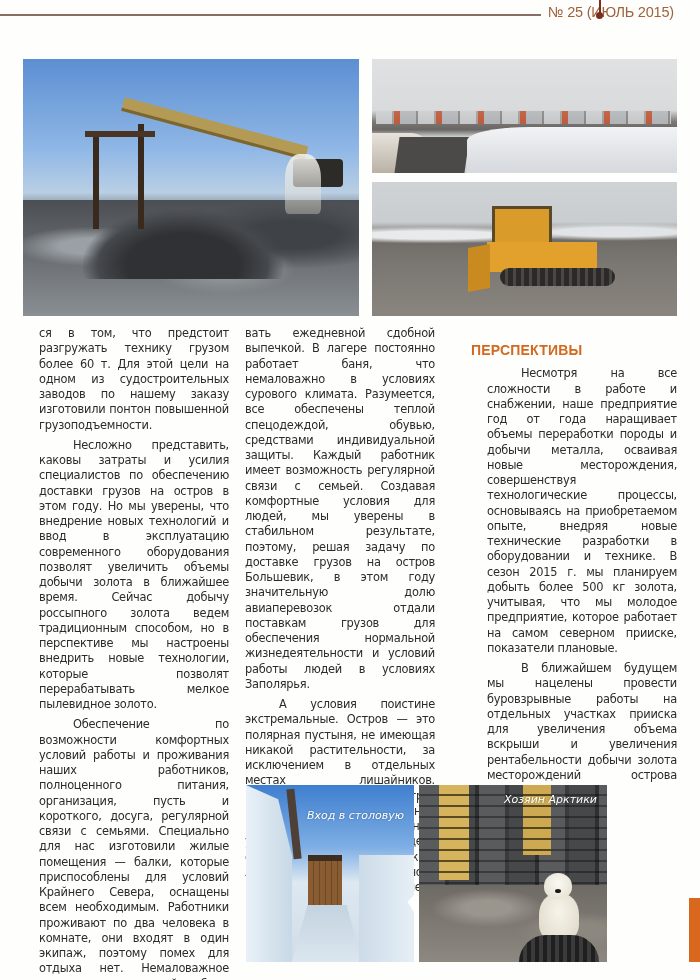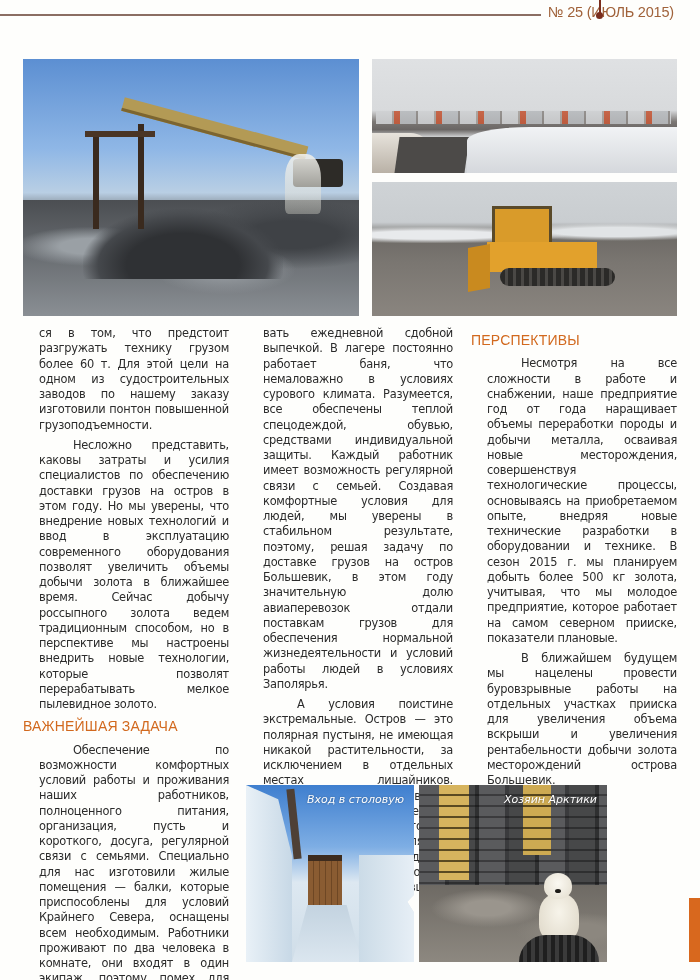--- a/index.html
+++ b/index.html
@@ -149,21 +149,21 @@
     #photo-dining .door {
       position: absolute; left: 62px; top: 70px; width: 34px; height: 50px;
       background: repeating-linear-gradient(90deg, #8a5c32 0 5px, #6e4724 5px 6px);
       border-top: 6px solid #3e2c1e;
     }
     #photo-dining .floor {
       position: absolute; left: 46px; top: 120px; width: 70px; height: 57px;
       background: linear-gradient(180deg, #c3d3e0, #dbe6ef);
       clip-path: polygon(22% 0, 78% 0, 100% 100%, 0 100%);
     }
-    #photo-dining .photo-caption { right: 10px; top: 8px; margin-left: 19px; }
+    #photo-dining .photo-caption { right: 10px; top: 24px; margin-left: 19px; }
 
     
     #photo-bear {
       left: 419px; top: 785px; width: 188px; height: 177px;
       background: linear-gradient(180deg, #4b4b4c 0%, #5f5e5c 45%, #6b6964 70%, #7b7872 100%);
     }
     #photo-bear .tracks {
       position: absolute; left: 0; top: 0; width: 228px; height: 105px;
       background: repeating-linear-gradient(90deg, #5a5b5d 0 26px, #3a3b3d 26px 30px, #474849 30px 56px, #2f3031 56px 60px);
     }
@@ -208,28 +208,28 @@
     #photo-bear .photo-caption { right: 10px; top: 8px; }
 
     
     .column {
       position: absolute; top: 326px; width: 206px;
       font-size: 11.4px; line-height: 15.25px; text-align: justify;
       font-family: "DejaVu Sans", sans-serif; color: #2b2b2b;
       letter-spacing: -0.25px;
     }
     #col-1 { left: 23px; }
-    #col-2 { left: 247px; }
+    #col-2 { left: 229px; }
     #col-3 { left: 471px; }
     .column p { margin: 0 0 5px 16px; hyphens: manual; }
     .column p.indent { text-indent: 34px; }
     .column .section-head {
-      font-family: "Liberation Sans", sans-serif; font-weight: normal;
+      font-family: "Liberation Sans", sans-serif; font-weight: bold;
       color: #d2691e; font-size: 14px; letter-spacing: 0.2px;
-      margin: 7px 0 8px 0; text-transform: uppercase; text-align: left;
+      margin: 17px 0 8px 0; text-transform: uppercase; text-align: left;
     }
 
     .page-tab {
       position: absolute; left: 689px; top: 898px; width: 11px; height: 64px;
       background: #d8681e;
     }
   </style>
 </head>
 <body>
 
@@ -260,21 +260,20 @@
   <div class="snow"></div>
   <div class="cab"></div>
   <div class="body"></div>
   <div class="blade"></div>
   <div class="track"></div>
 </div>
 
 <div class="column" id="col-1">
   <p>ся в том, что предстоит разгружать технику грузом более 60 т. Для этой цели на одном из судостроительных заводов по нашему заказу изготовили понтон повышенной грузоподъемности.</p>
   <p class="indent">Несложно представить, каковы затраты и усилия специалистов по обеспечению доставки грузов на остров в этом году. Но мы уверены, что внедрение новых технологий и ввод в эксплуатацию современного оборудования позволят увеличить объемы добычи золота в ближайшее время. Сейчас добычу россыпного золота ведем традиционным способом, но в перспективе мы настроены внедрить новые технологии, которые позволят перерабатывать мелкое пылевидное золото.</p>
-  <div class="section-head">ВАЖНЕЙШАЯ ЗАДАЧА</div>
   <p class="indent">Обеспечение по возможности комфортных условий работы и проживания наших работников, полноценного питания, организация, пусть и короткого, досуга, регулярной связи с семьями. Специально для нас изготовили жилые помещения — балки, которые приспособлены для условий Крайнего Севера, оснащены всем необходимым. Работники проживают по два человека в комнате, они входят в один экипаж, поэтому помех для отдыха нет. Немаловажное условие плодотворной работы — разностороннее полноценное питание. Поэтому в штате мы имеем квалифицированных поваров, способных вкусно накормить всех работников прииска, порадо-</p>
 </div>
 
 <div class="column" id="col-2">
   <p>вать ежедневной сдобной выпечкой. В лагере постоянно работает баня, что немаловажно в условиях сурового климата. Разумеется, все обеспечены теплой спецодеждой, обувью, средствами индивидуальной защиты. Каждый работник имеет возможность регулярной связи с семьей. Создавая комфортные условия для людей, мы уверены в стабильном результате, поэтому, решая задачу по доставке грузов на остров Большевик, в этом году значительную долю авиаперевозок отдали поставкам грузов для обеспечения нормальной жизнедеятельности и условий работы людей в условиях Заполярья.</p>
   <p class="indent">А условия поистине экстремальные. Остров — это полярная пустыня, не имеющая никакой растительности, за исключением в отдельных местах лишайников. Постоянные сильные ветры, изменяющиеся в течение нескольких минут погодные условия. От яркого слепящего солнца до ливня и пурги даже в летние месяцы. Из животного мира — леминги, забежавшие</p>
 </div>
 
 <div class="column" id="col-3">
   <div class="section-head">ПЕРСПЕКТИВЫ</div>

